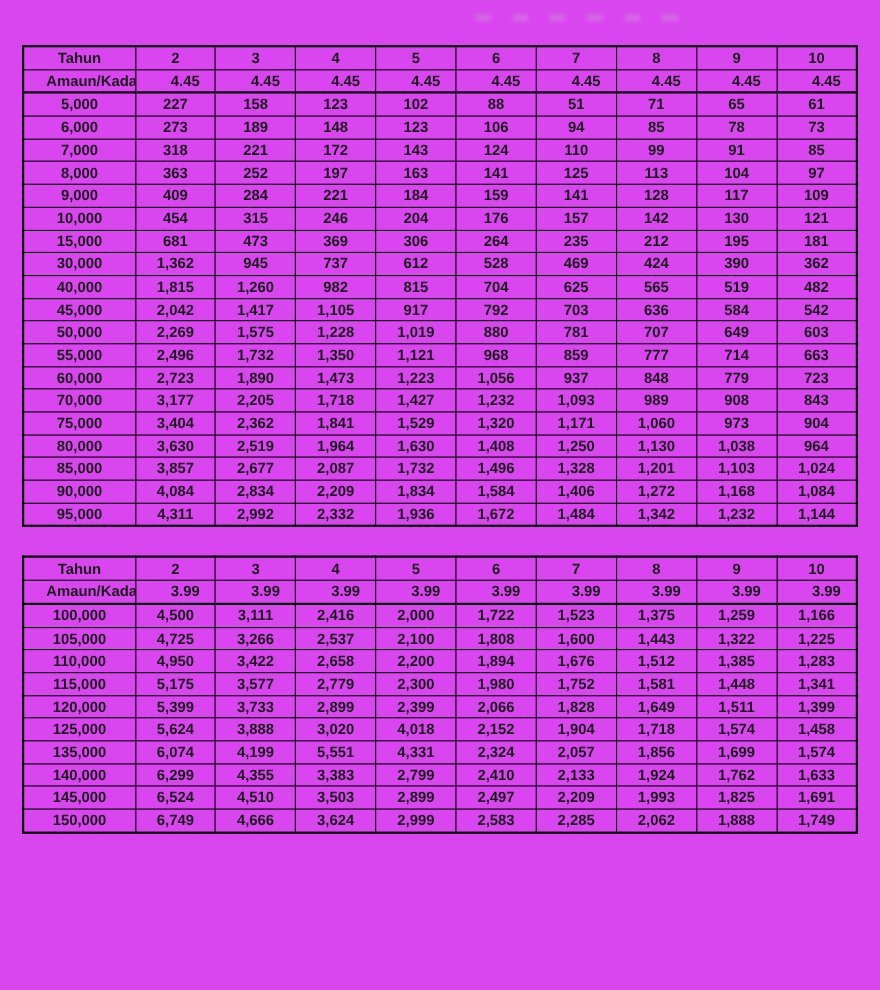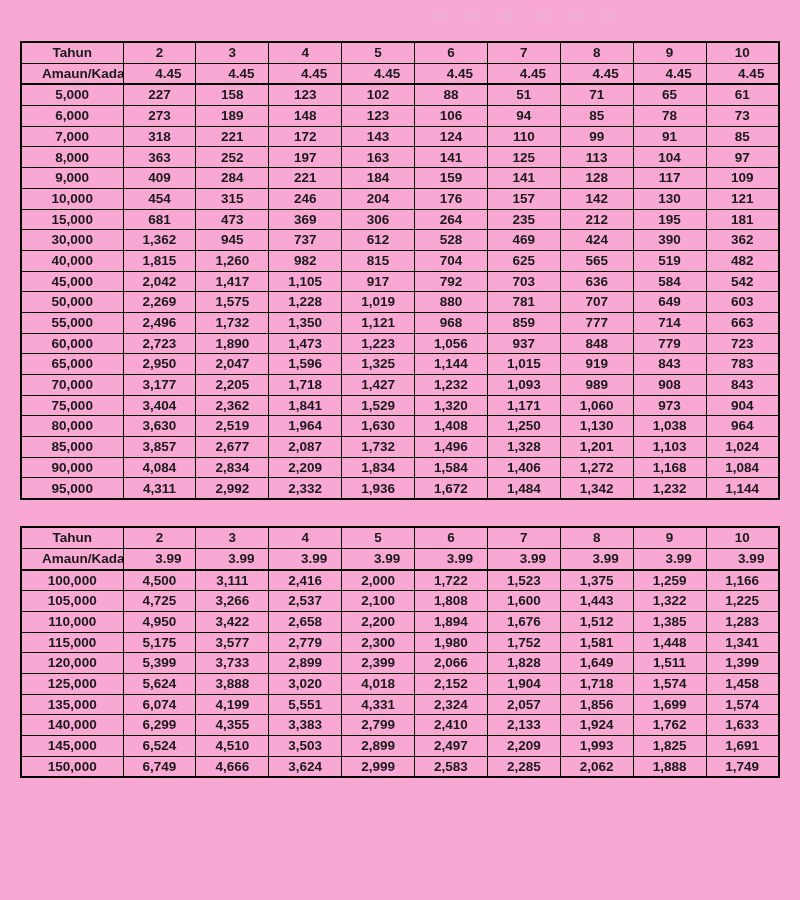--- a/index.html
+++ b/index.html
@@ -4,21 +4,21 @@
 <style>
   html, body {
     margin: 0;
     padding: 0;
     background: #ffffff;
   }
   .page {
     position: relative;
     width: 800px;
     height: 900px;
-    background: #f9a8d4;
+    background: #d946ef;
     overflow: hidden;
     font-family: "Liberation Sans", sans-serif;
     color: #1a1a1a;
   }
   .scan-artifact {
     position: absolute;
     top: 13px;
     left: 432px;
     width: 190px;
     height: 6px;
@@ -253,32 +253,20 @@
             <td>1,890</td>
             <td>1,473</td>
             <td>1,223</td>
             <td>1,056</td>
             <td>937</td>
             <td>848</td>
             <td>779</td>
             <td>723</td>
           </tr>
           <tr class="row-data">
-            <td>65,000</td>
-            <td>2,950</td>
-            <td>2,047</td>
-            <td>1,596</td>
-            <td>1,325</td>
-            <td>1,144</td>
-            <td>1,015</td>
-            <td>919</td>
-            <td>843</td>
-            <td>783</td>
-          </tr>
-          <tr class="row-data">
             <td>70,000</td>
             <td>3,177</td>
             <td>2,205</td>
             <td>1,718</td>
             <td>1,427</td>
             <td>1,232</td>
             <td>1,093</td>
             <td>989</td>
             <td>908</td>
             <td>843</td>

